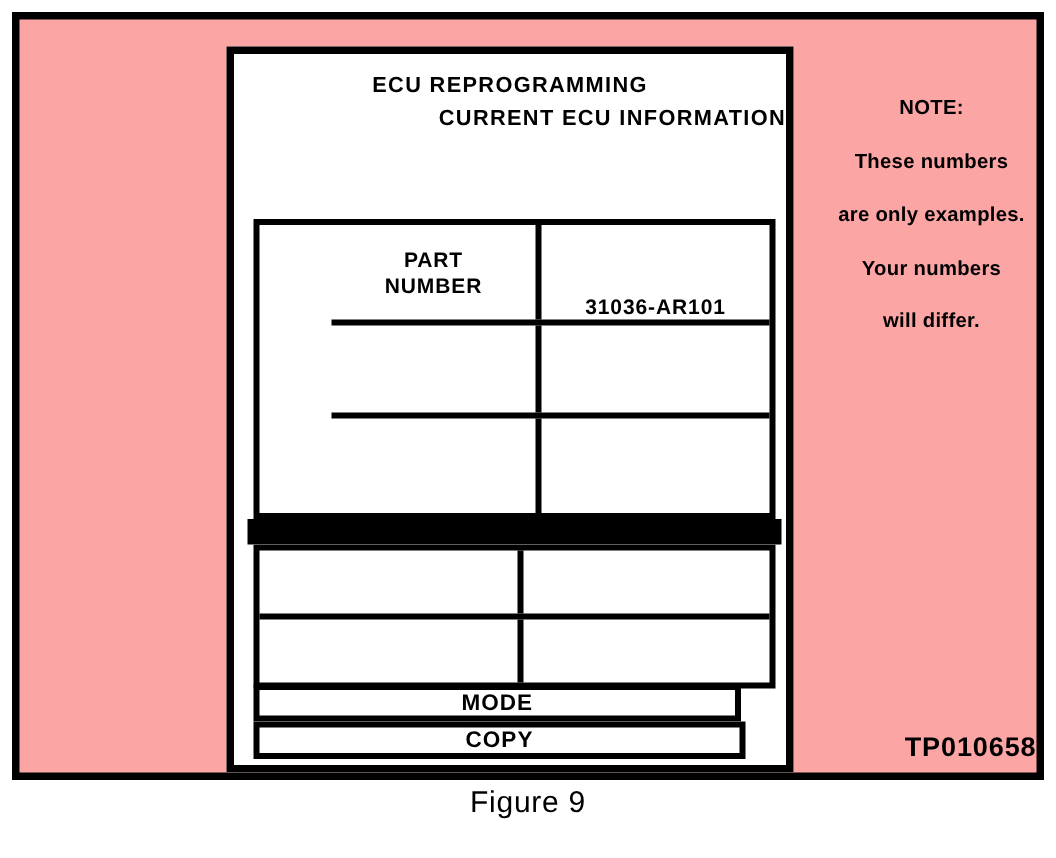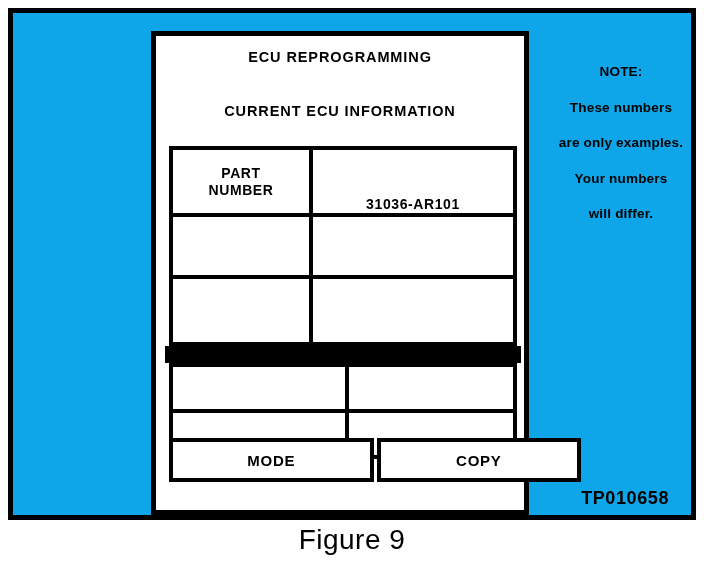--- a/index.html
+++ b/index.html
@@ -24,21 +24,21 @@
 
   
   #figure-frame {
     position: absolute;
     left: 8px;
     top: 8px;
     width: 688px;
     height: 512px;
     border: 5px solid #000;
     box-sizing: border-box;
-    background: #0ea5e9;
+    background: #fca5a5;
   }
 
   
   #device {
     position: absolute;
     left: 138px;
     top: 18px;
     width: 378px;
     height: 484px;
     border: 5px solid #000;
@@ -54,35 +54,37 @@
     width: 100%;
     text-align: center;
   }
   .heading-line {
     font-size: 14.5px;
     font-weight: 700;
     letter-spacing: 0.9px;
     line-height: 1.1;
   }
   #heading-line-2 {
-    margin-top: 38px;
+    margin-top: 6px;
+    text-align: right;
   }
 
   
   #info-table {
     position: absolute;
     left: 13px;
     top: 110px;
     width: 348px;
     height: 200px;
     border: 4px solid #000;
     box-sizing: border-box;
     display: flex;
     flex-direction: column;
     background: #fff;
+    padding-left: 48px;
   }
   #info-table .t-row {
     display: flex;
     flex: 1 1 0;
     border-bottom: 4px solid #000;
     box-sizing: border-box;
   }
   #info-table .t-row:last-child {
     border-bottom: none;
   }
@@ -149,25 +151,26 @@
     flex: 0 0 176px;
     border-right: 4px solid #000;
     box-sizing: border-box;
   }
   #lower-table .l-right { flex: 1 1 auto; }
 
   
   #button-row {
     position: absolute;
     left: 13px;
-    top: 402px;
-    width: 412px;
+    top: 420px;
+    width: 328px;
     height: 44px;
     display: flex;
     box-sizing: border-box;
+    flex-direction: column;
   }
   .softkey {
     flex: 1 1 0;
     border: 4px solid #000;
     box-sizing: border-box;
     display: flex;
     align-items: center;
     justify-content: center;
     background: #fff;
     margin-right: 3px;
@@ -194,35 +197,35 @@
     letter-spacing: 0.2px;
     line-height: 1.0;
     margin-bottom: 22px;
     white-space: nowrap;
   }
   .note-line:last-child { margin-bottom: 0; }
 
   
   #ref-code {
     position: absolute;
-    right: 22px;
+    right: 0;
     bottom: 6px;
     font-size: 18px;
     font-weight: 700;
     letter-spacing: 0.6px;
   }
 
   
   #caption {
     position: absolute;
     left: 0;
     top: 524px;
     width: 704px;
     text-align: center;
-    font-size: 28px;
+    font-size: 20px;
     letter-spacing: 0.5px;
   }
 </style>
 </head>
 <body>
 
 <div id="page">
 
   <div id="figure-frame">
 

